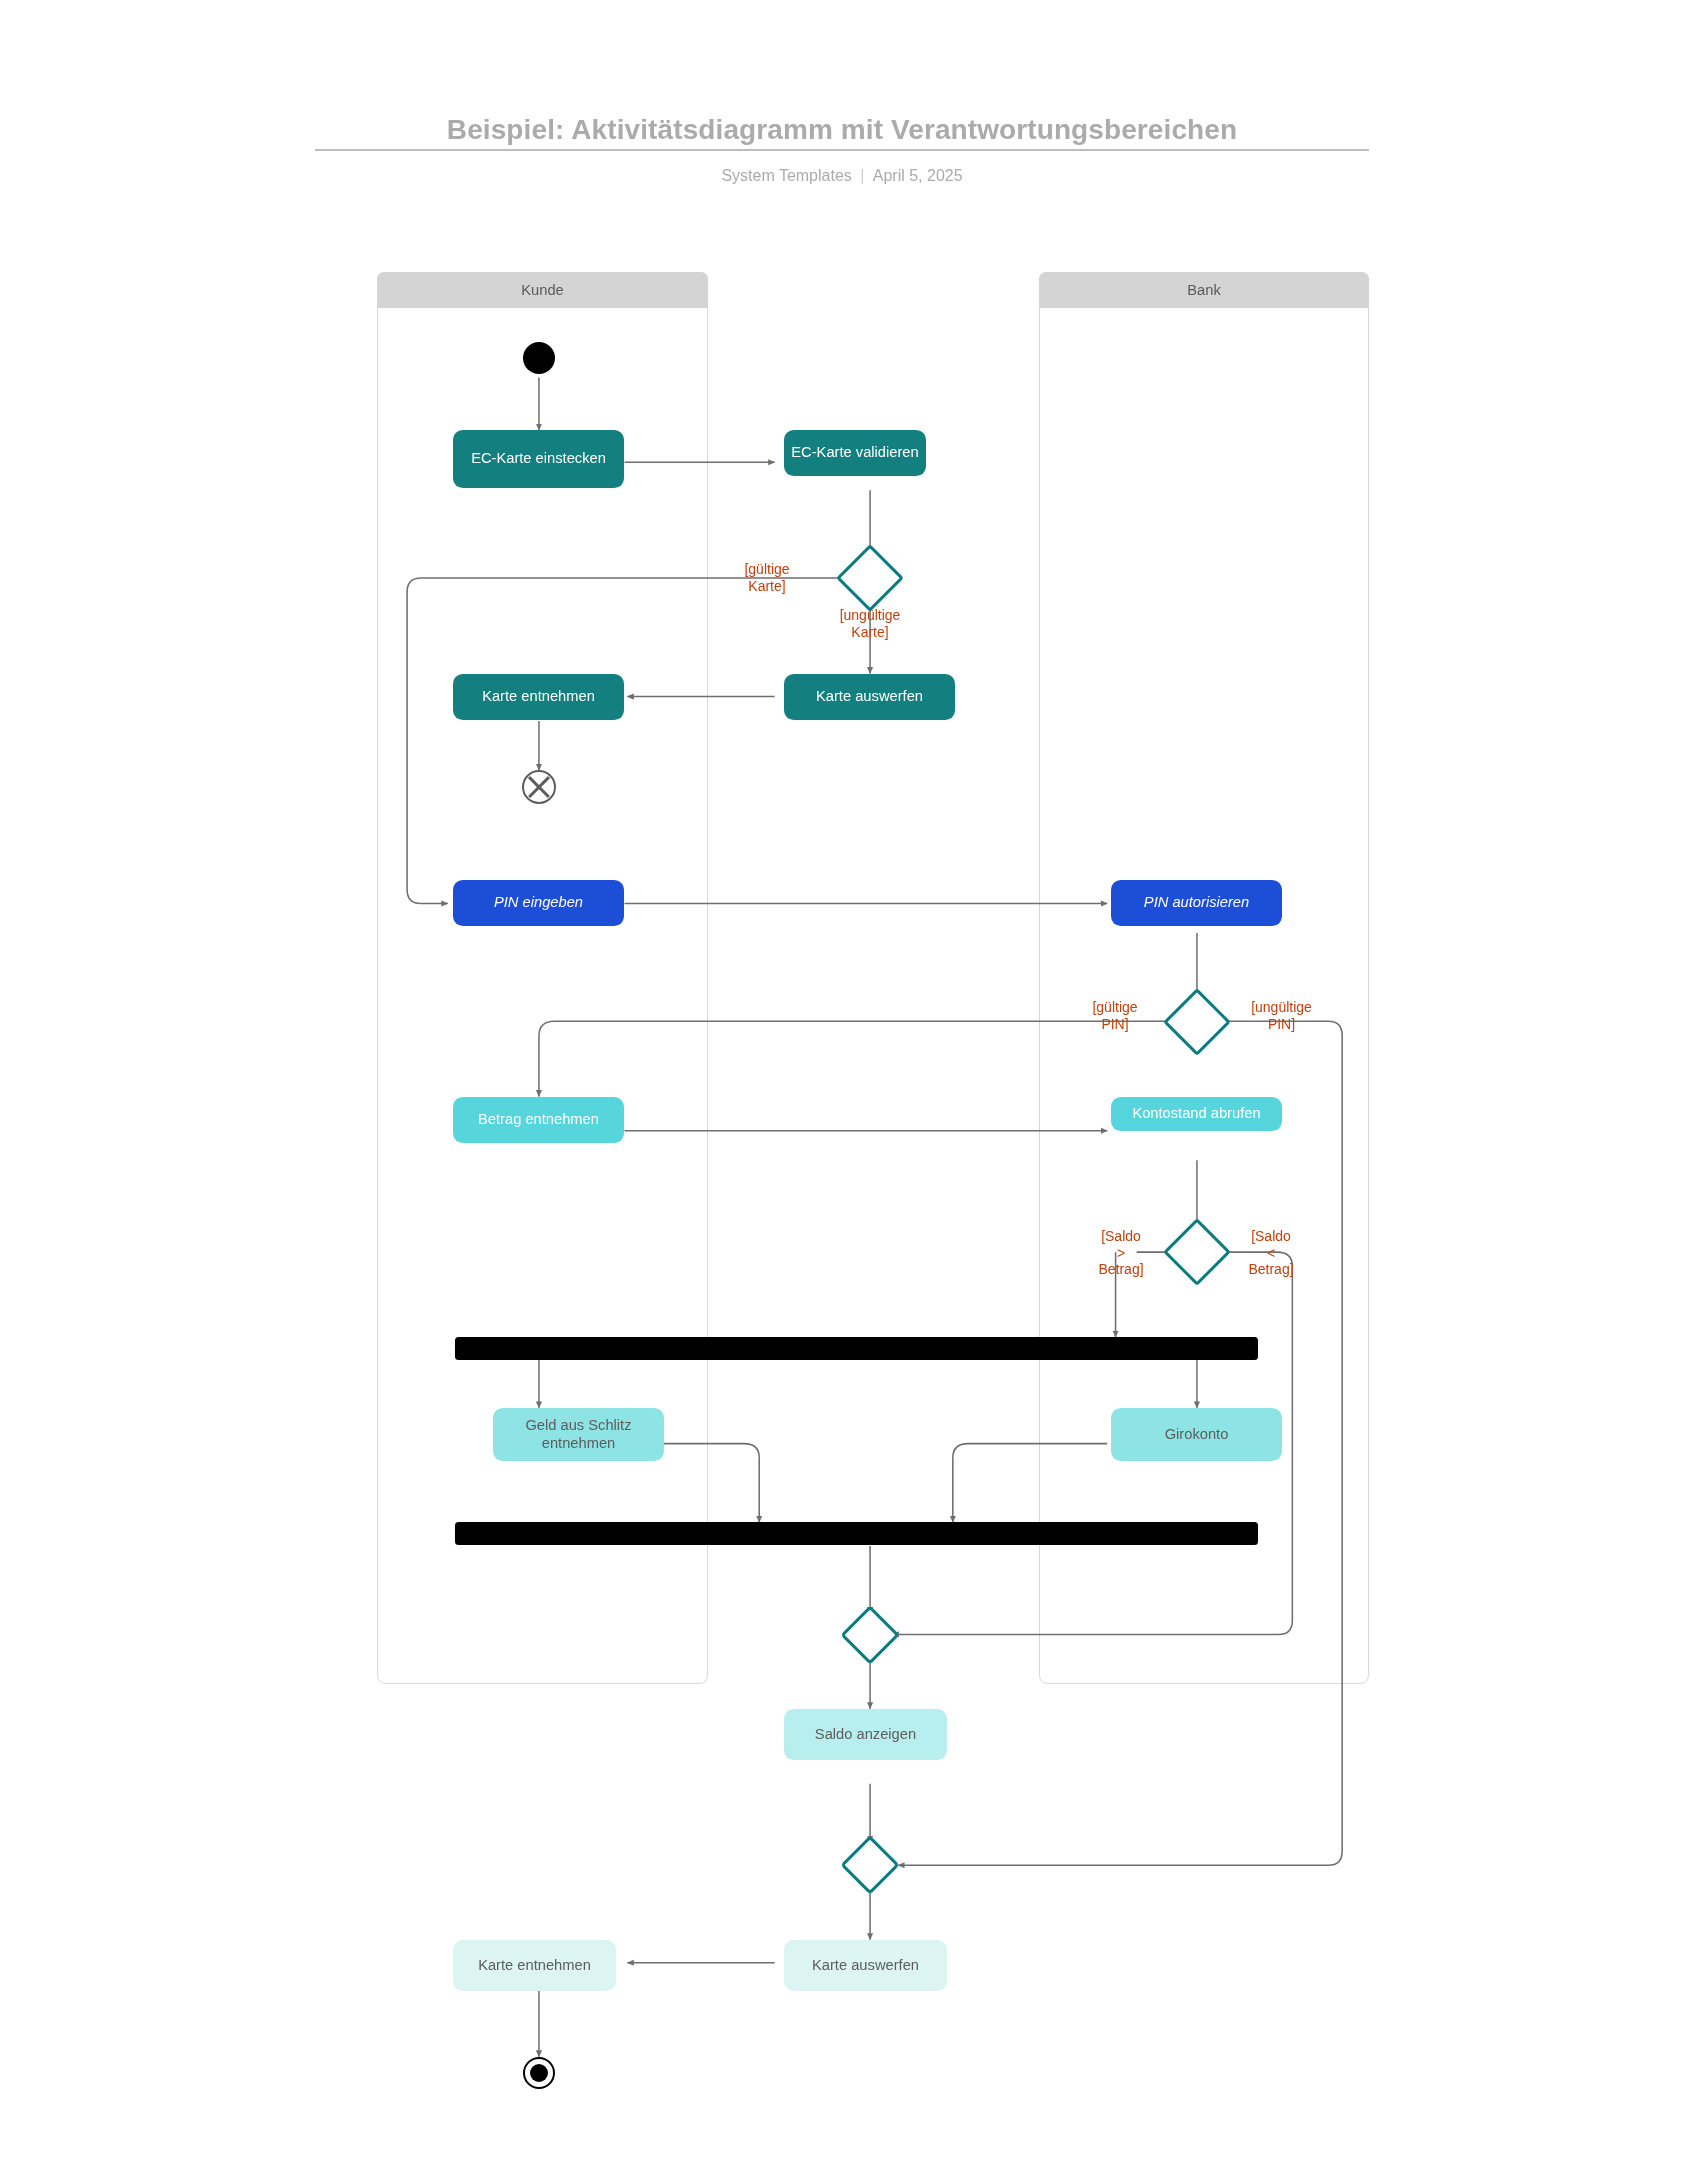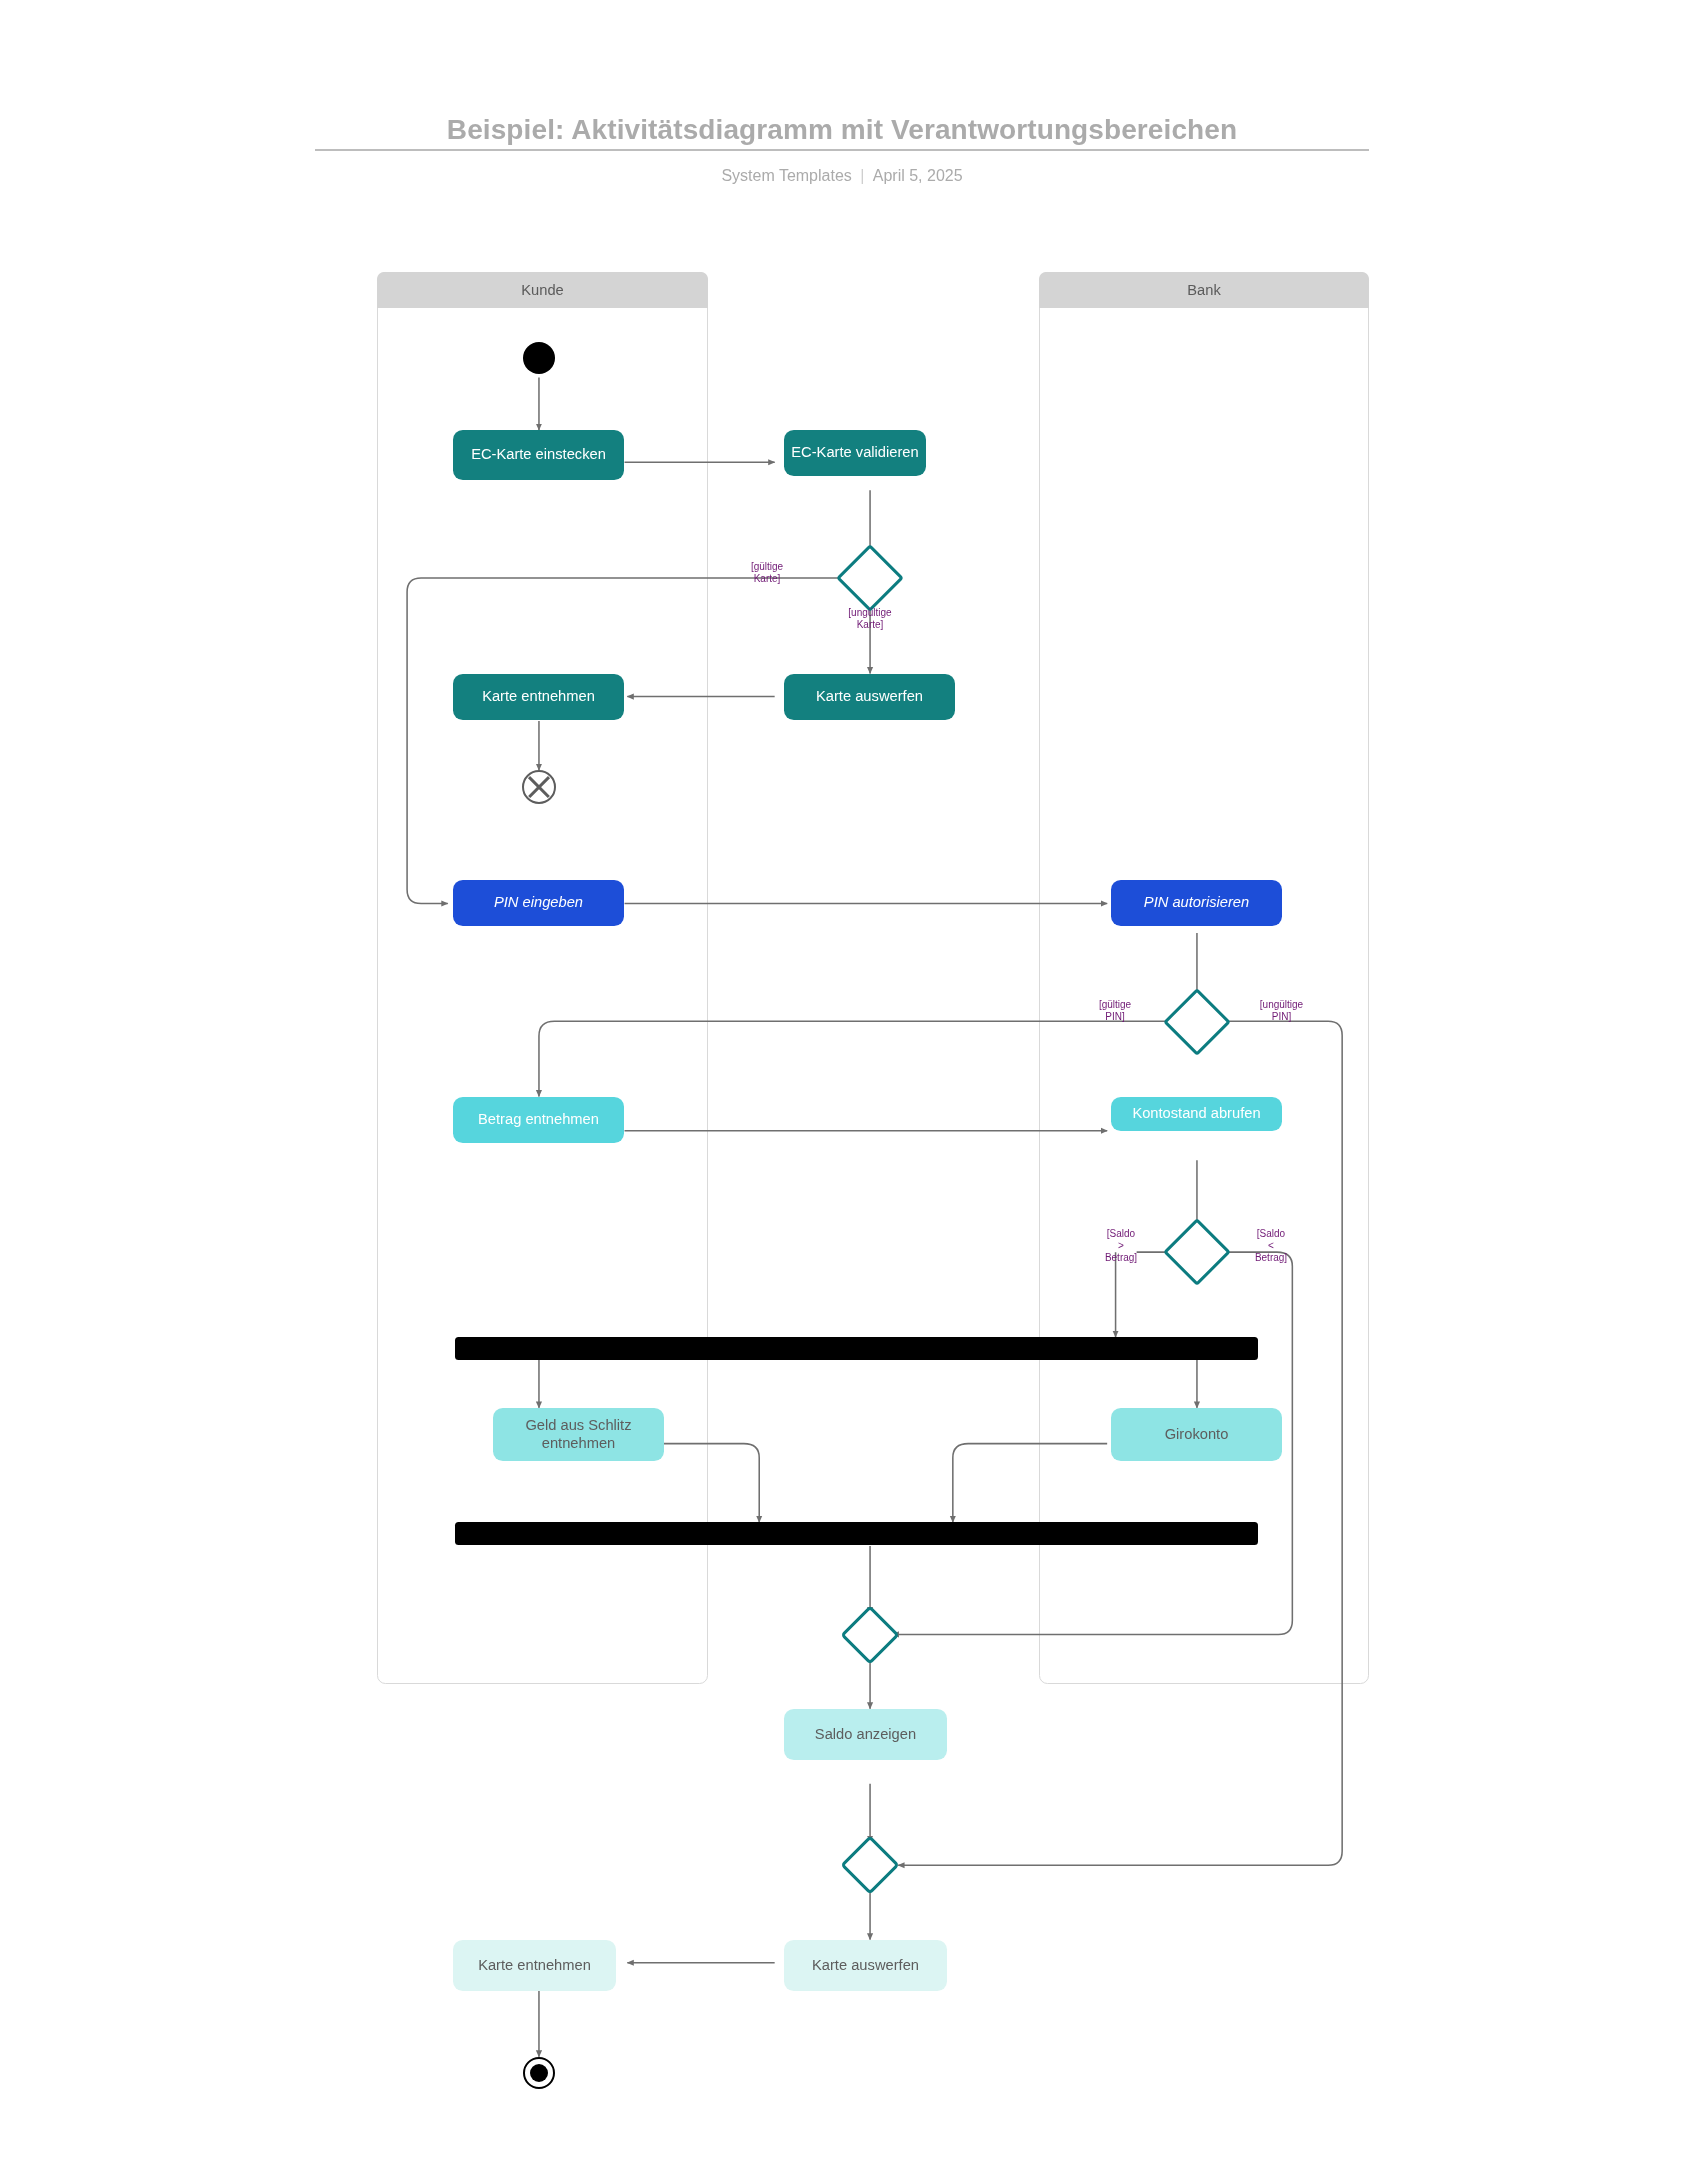--- a/index.html
+++ b/index.html
@@ -202,23 +202,23 @@
   .bar {
     position: absolute;
     background: #000000;
     border-radius: 3.5px;
     z-index: 6;
   }
 
   
   .elabel {
     position: absolute;
-    font-size: 10px;
+    font-size: 14px;
     line-height: 1.18;
-    color: #701a75;
+    color: #c2410c;
     text-align: center;
     white-space: pre-line;
     z-index: 7;
   }
 
   
   #edges {
     position: absolute;
     left: 0;
     top: 0;
@@ -307,21 +307,21 @@
       <path d="M1240,2692 L1240,2765" marker-end="url(#arw)"></path>
 
       <path d="M1104,2798 L894,2798" marker-end="url(#arw)"></path>
 
       <path d="M768,2832 L768,2932" marker-end="url(#arw)"></path>
     </g>
   </svg>
 
   <div class="start-node" style="left:523px;top:342px;"></div>
 
-  <div class="node lvl1" style="left:453px;top:430px;width:171px;height:50px;">EC-Karte einstecken</div>
+  <div class="node lvl1" style="left:453px;top:430px;width:171px;height:58px;">EC-Karte einstecken</div>
 
   <div class="node lvl1" style="left:784px;top:430px;width:142px;height:46px;">EC-Karte validieren</div>
 
   <div class="diamond" style="left:846px;top:554px;width:48px;height:48px;">
       <div class="inner"></div>
     </div>
 
   <div class="elabel" style="left:725px;top:561px;width:84px;">[gültige
 Karte]</div>
 

